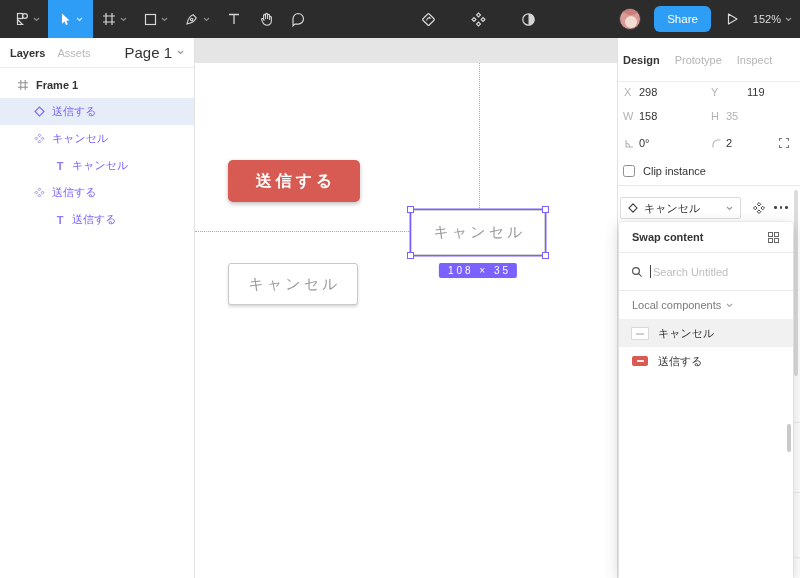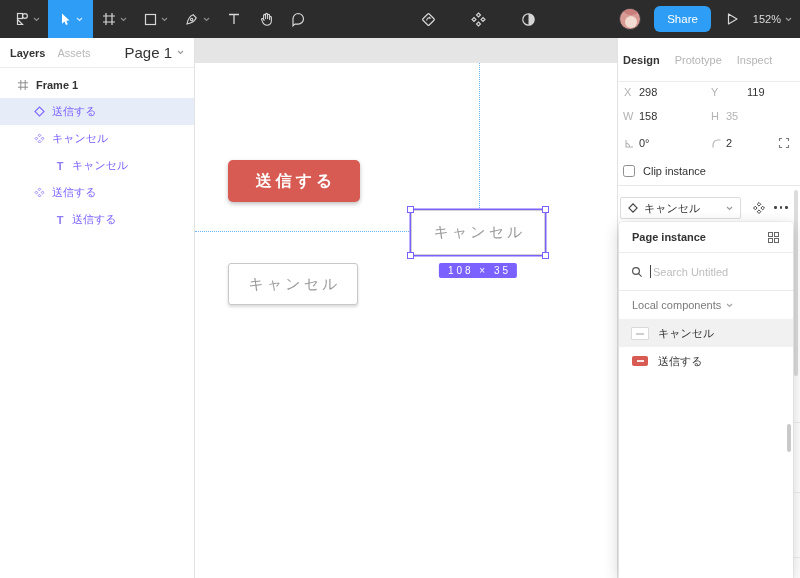--- a/index.html
+++ b/index.html
@@ -389,21 +389,21 @@
       </svg>
       <span class="more-ic">
           <i></i>
           <i></i>
           <i></i>
         </span>
     </div>
 
     <div class="swap-popup">
       <div class="sp-header">
-        <span class="sp-title">Page instance</span>
+        <span class="sp-title">Swap content</span>
         <svg width="13" height="13" viewBox="0 0 13 13">
           <g fill="none" stroke="#666" stroke-width="1">
             <rect x="1.5" y="1.5" width="4" height="4"></rect>
             <rect x="7.5" y="1.5" width="4" height="4"></rect>
             <rect x="1.5" y="7.5" width="4" height="4"></rect>
             <rect x="7.5" y="7.5" width="4" height="4"></rect>
           </g>
         </svg>
       </div>
       <div class="sp-search">

